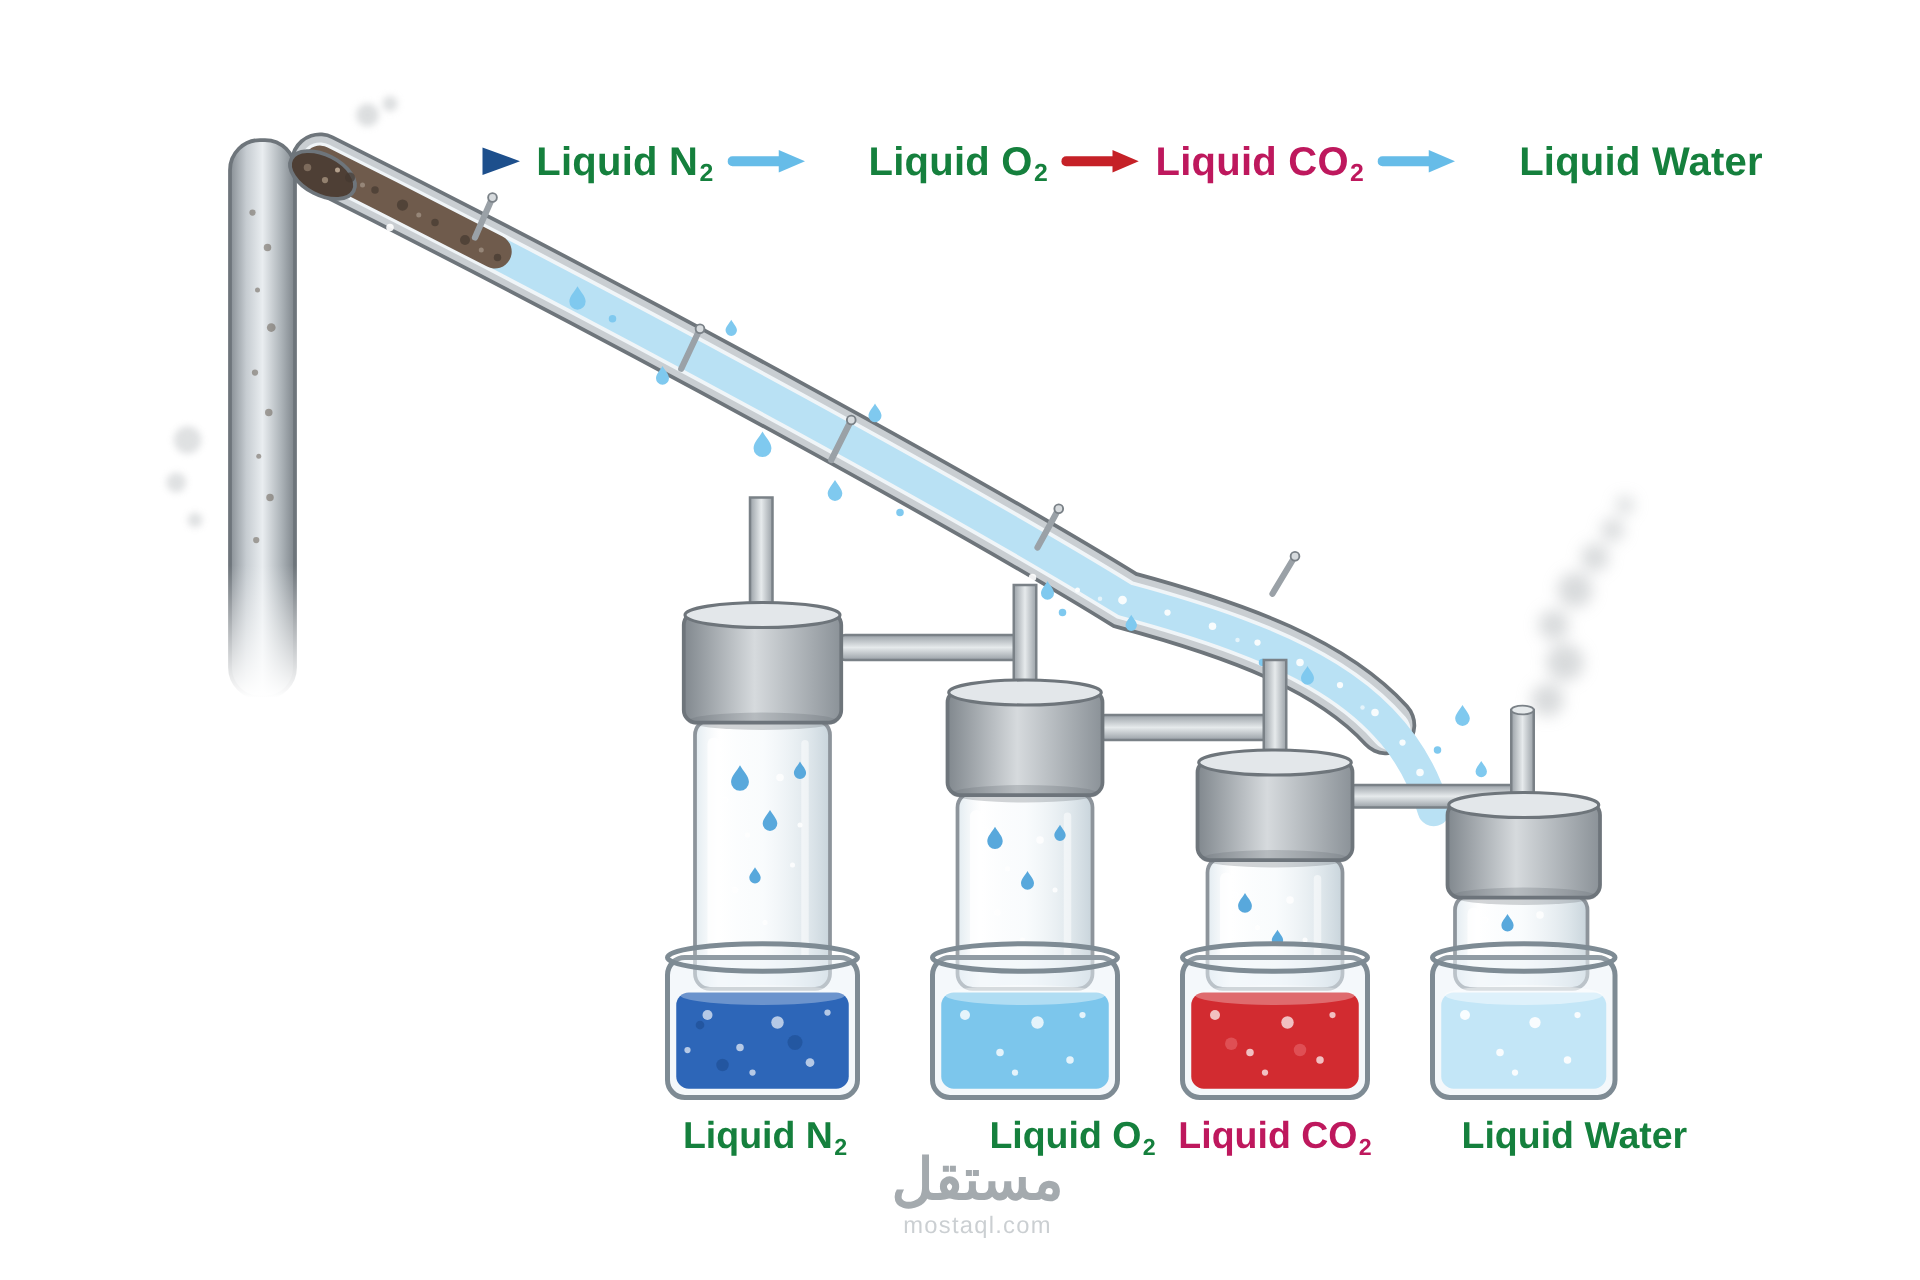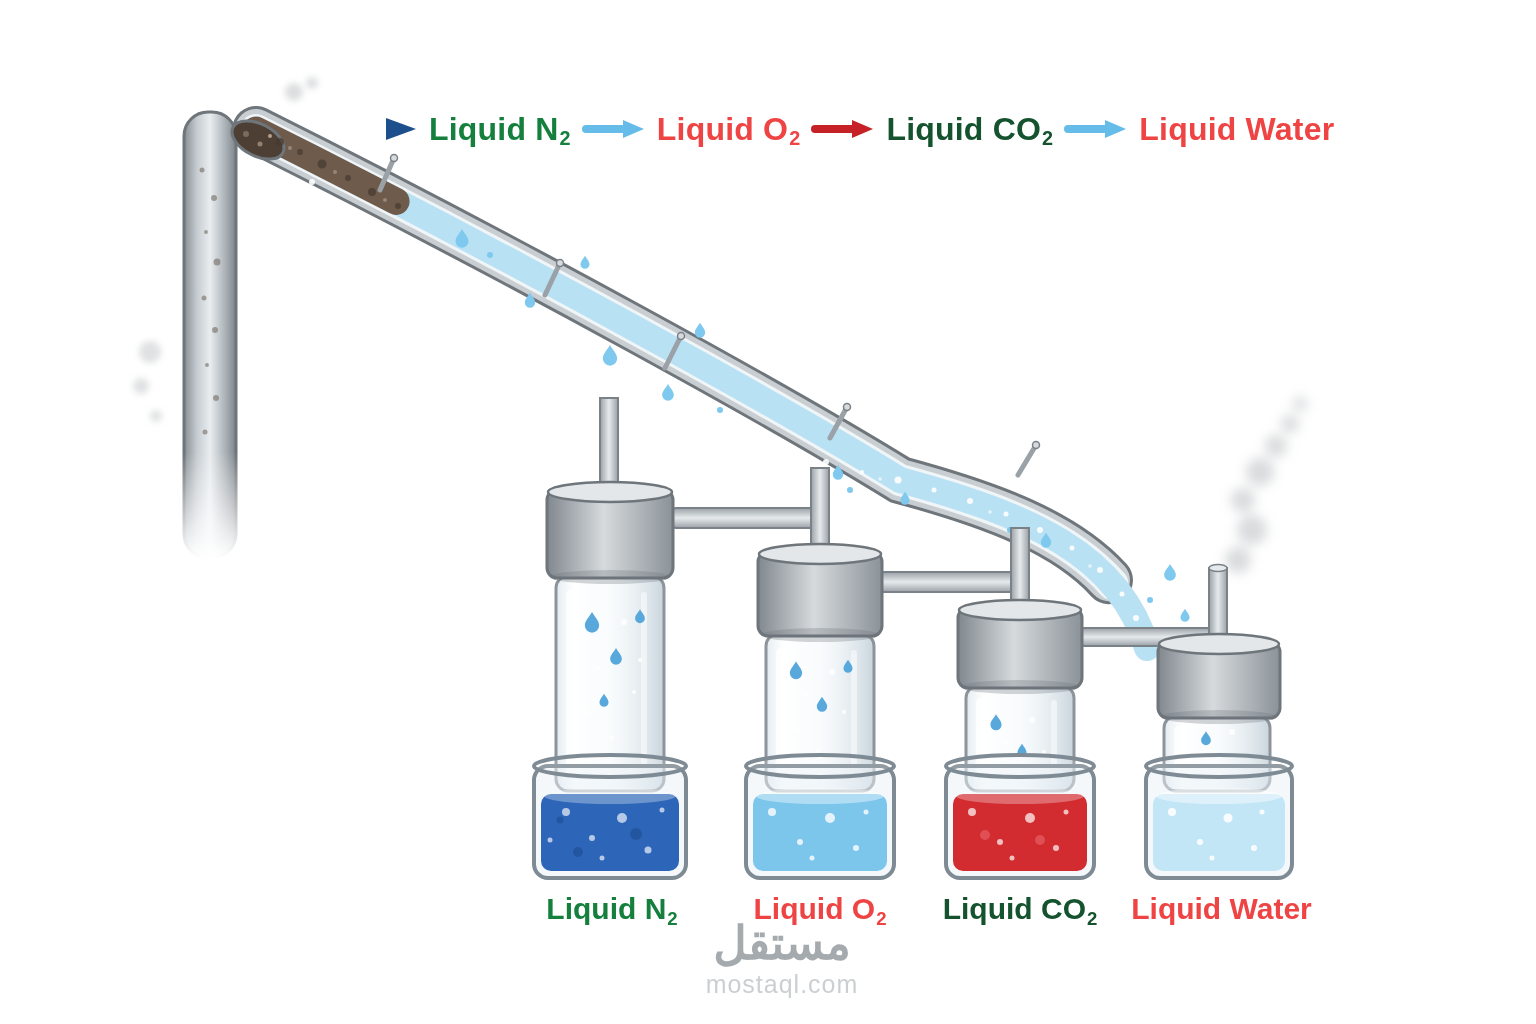--- a/index.html
+++ b/index.html
@@ -12,36 +12,36 @@
   }
   .stage { position:absolute; inset:0; width:1536px; height:1024px; }
 
   
   .legend {
     position:absolute; left:300px; top:102px; height:54px;
     display:flex; align-items:center; gap:11px; z-index:5;
   }
   .lg { font-size:32px; font-weight:700; white-space:nowrap; letter-spacing:0.2px; }
   .navy { color:#15803d; }
-  .blue { color:#ef4444; }
-  .red  { color:#14532d; }
+  .blue { color:#15803d;margin-left:38px; }
+  .red  { color:#be185d; }
   .sub  { font-size:0.62em; position:relative; top:0.30em; margin-left:1px; }
   .arr  { display:block; flex:0 0 auto; }
 
   
   .blabel {
     position:absolute; top:892px; transform:translateX(-50%);
     font-size:30px; font-weight:700; white-space:nowrap; z-index:5;
   }
   .p1 { left:612px; } .p2 { left:820px; } .p3 { left:1020px; } .p4 { left:1222px; }
 
   
   .wm { position:absolute; left:0; right:0; text-align:center; color:#8e959b; z-index:4;margin-left:28px; }
   .wm-ar  { top:916px; font-size:46px; font-weight:700; opacity:0.8; }
-  .wm-dom { top:970px; font-size:25px; opacity:0.6; letter-spacing:1px; color:#a9b0b5; }
+  .wm-dom { top:970px; font-size:19px; opacity:0.6; letter-spacing:1px; color:#a9b0b5; }
 </style>
 </head>
 <body>
 
 <svg class="stage" viewBox="0 0 1536 1024" xmlns="http://www.w3.org/2000/svg">
   <defs>
     <linearGradient id="gPipeV" x1="0" y1="0" x2="1" y2="0">
       <stop offset="0" stop-color="#878e94"></stop>
       <stop offset="0.25" stop-color="#c6ccd1"></stop>
       <stop offset="0.5" stop-color="#e9edf0"></stop>

